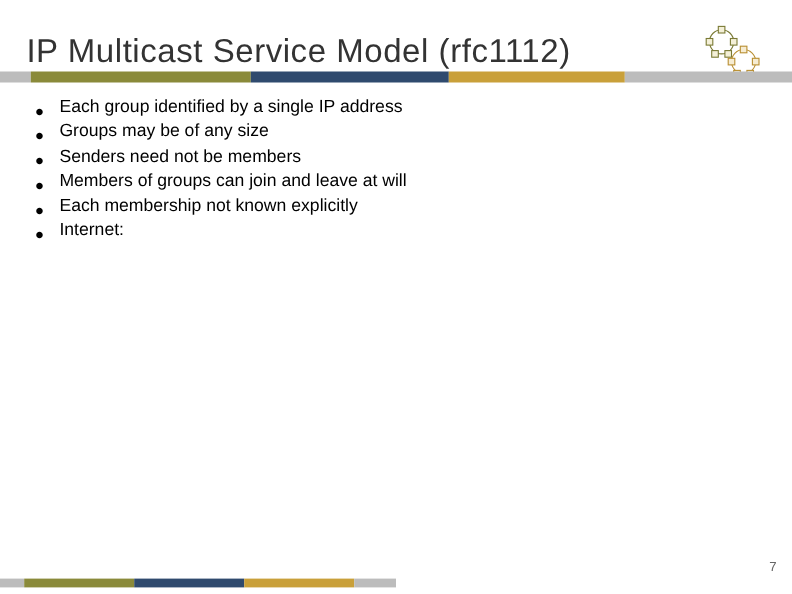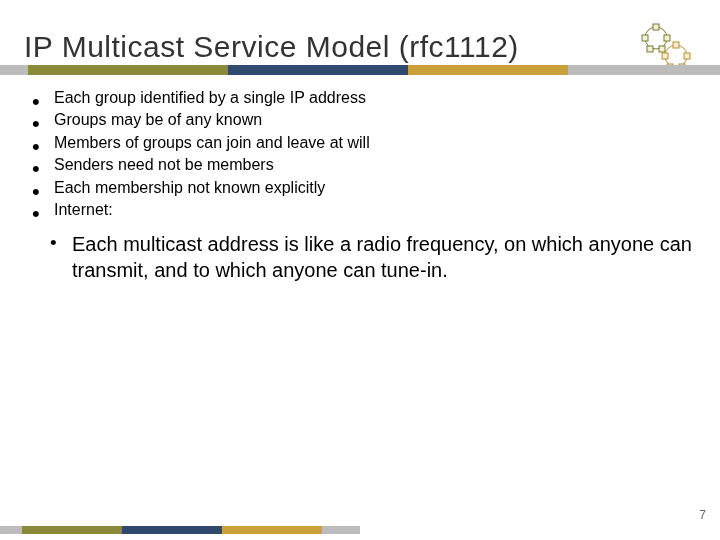--- a/index.html
+++ b/index.html
@@ -61,28 +61,25 @@
       <div class="seg" style="width: 28px; background: rgb(188, 188, 188);"></div>
       <div class="seg" style="width: 200px; background: rgb(138, 138, 58);"></div>
       <div class="seg" style="width: 180px; background: rgb(47, 74, 110);"></div>
       <div class="seg" style="width: 160px; background: rgb(201, 160, 58);"></div>
       <div class="seg" style="width: 152px; background: rgb(188, 188, 188);"></div>
     </div>
 
   <div class="body">
     <ul class="main-list">
       <li>Each group identified by a single IP address</li>
-      <li>Groups may be of any known</li>
+      <li>Groups may be of any size</li>
+      <li>Senders need not be members</li>
       <li>Members of groups can join and leave at will</li>
-      <li>Senders need not be members</li>
       <li>Each membership not known explicitly</li>
       <li>Internet:</li>
-    </ul>
-    <ul class="sub-list">
-      <li>Each multicast address is like a radio frequency, on which anyone can transmit, and to which anyone can tune-in.</li>
     </ul>
   </div>
 
   <div class="bottom-bar">
       <div class="seg" style="width: 22px; background: rgb(188, 188, 188);"></div>
       <div class="seg" style="width: 100px; background: rgb(138, 138, 58);"></div>
       <div class="seg" style="width: 100px; background: rgb(47, 74, 110);"></div>
       <div class="seg" style="width: 100px; background: rgb(201, 160, 58);"></div>
       <div class="seg" style="width: 38px; background: rgb(188, 188, 188);"></div>
     </div>

